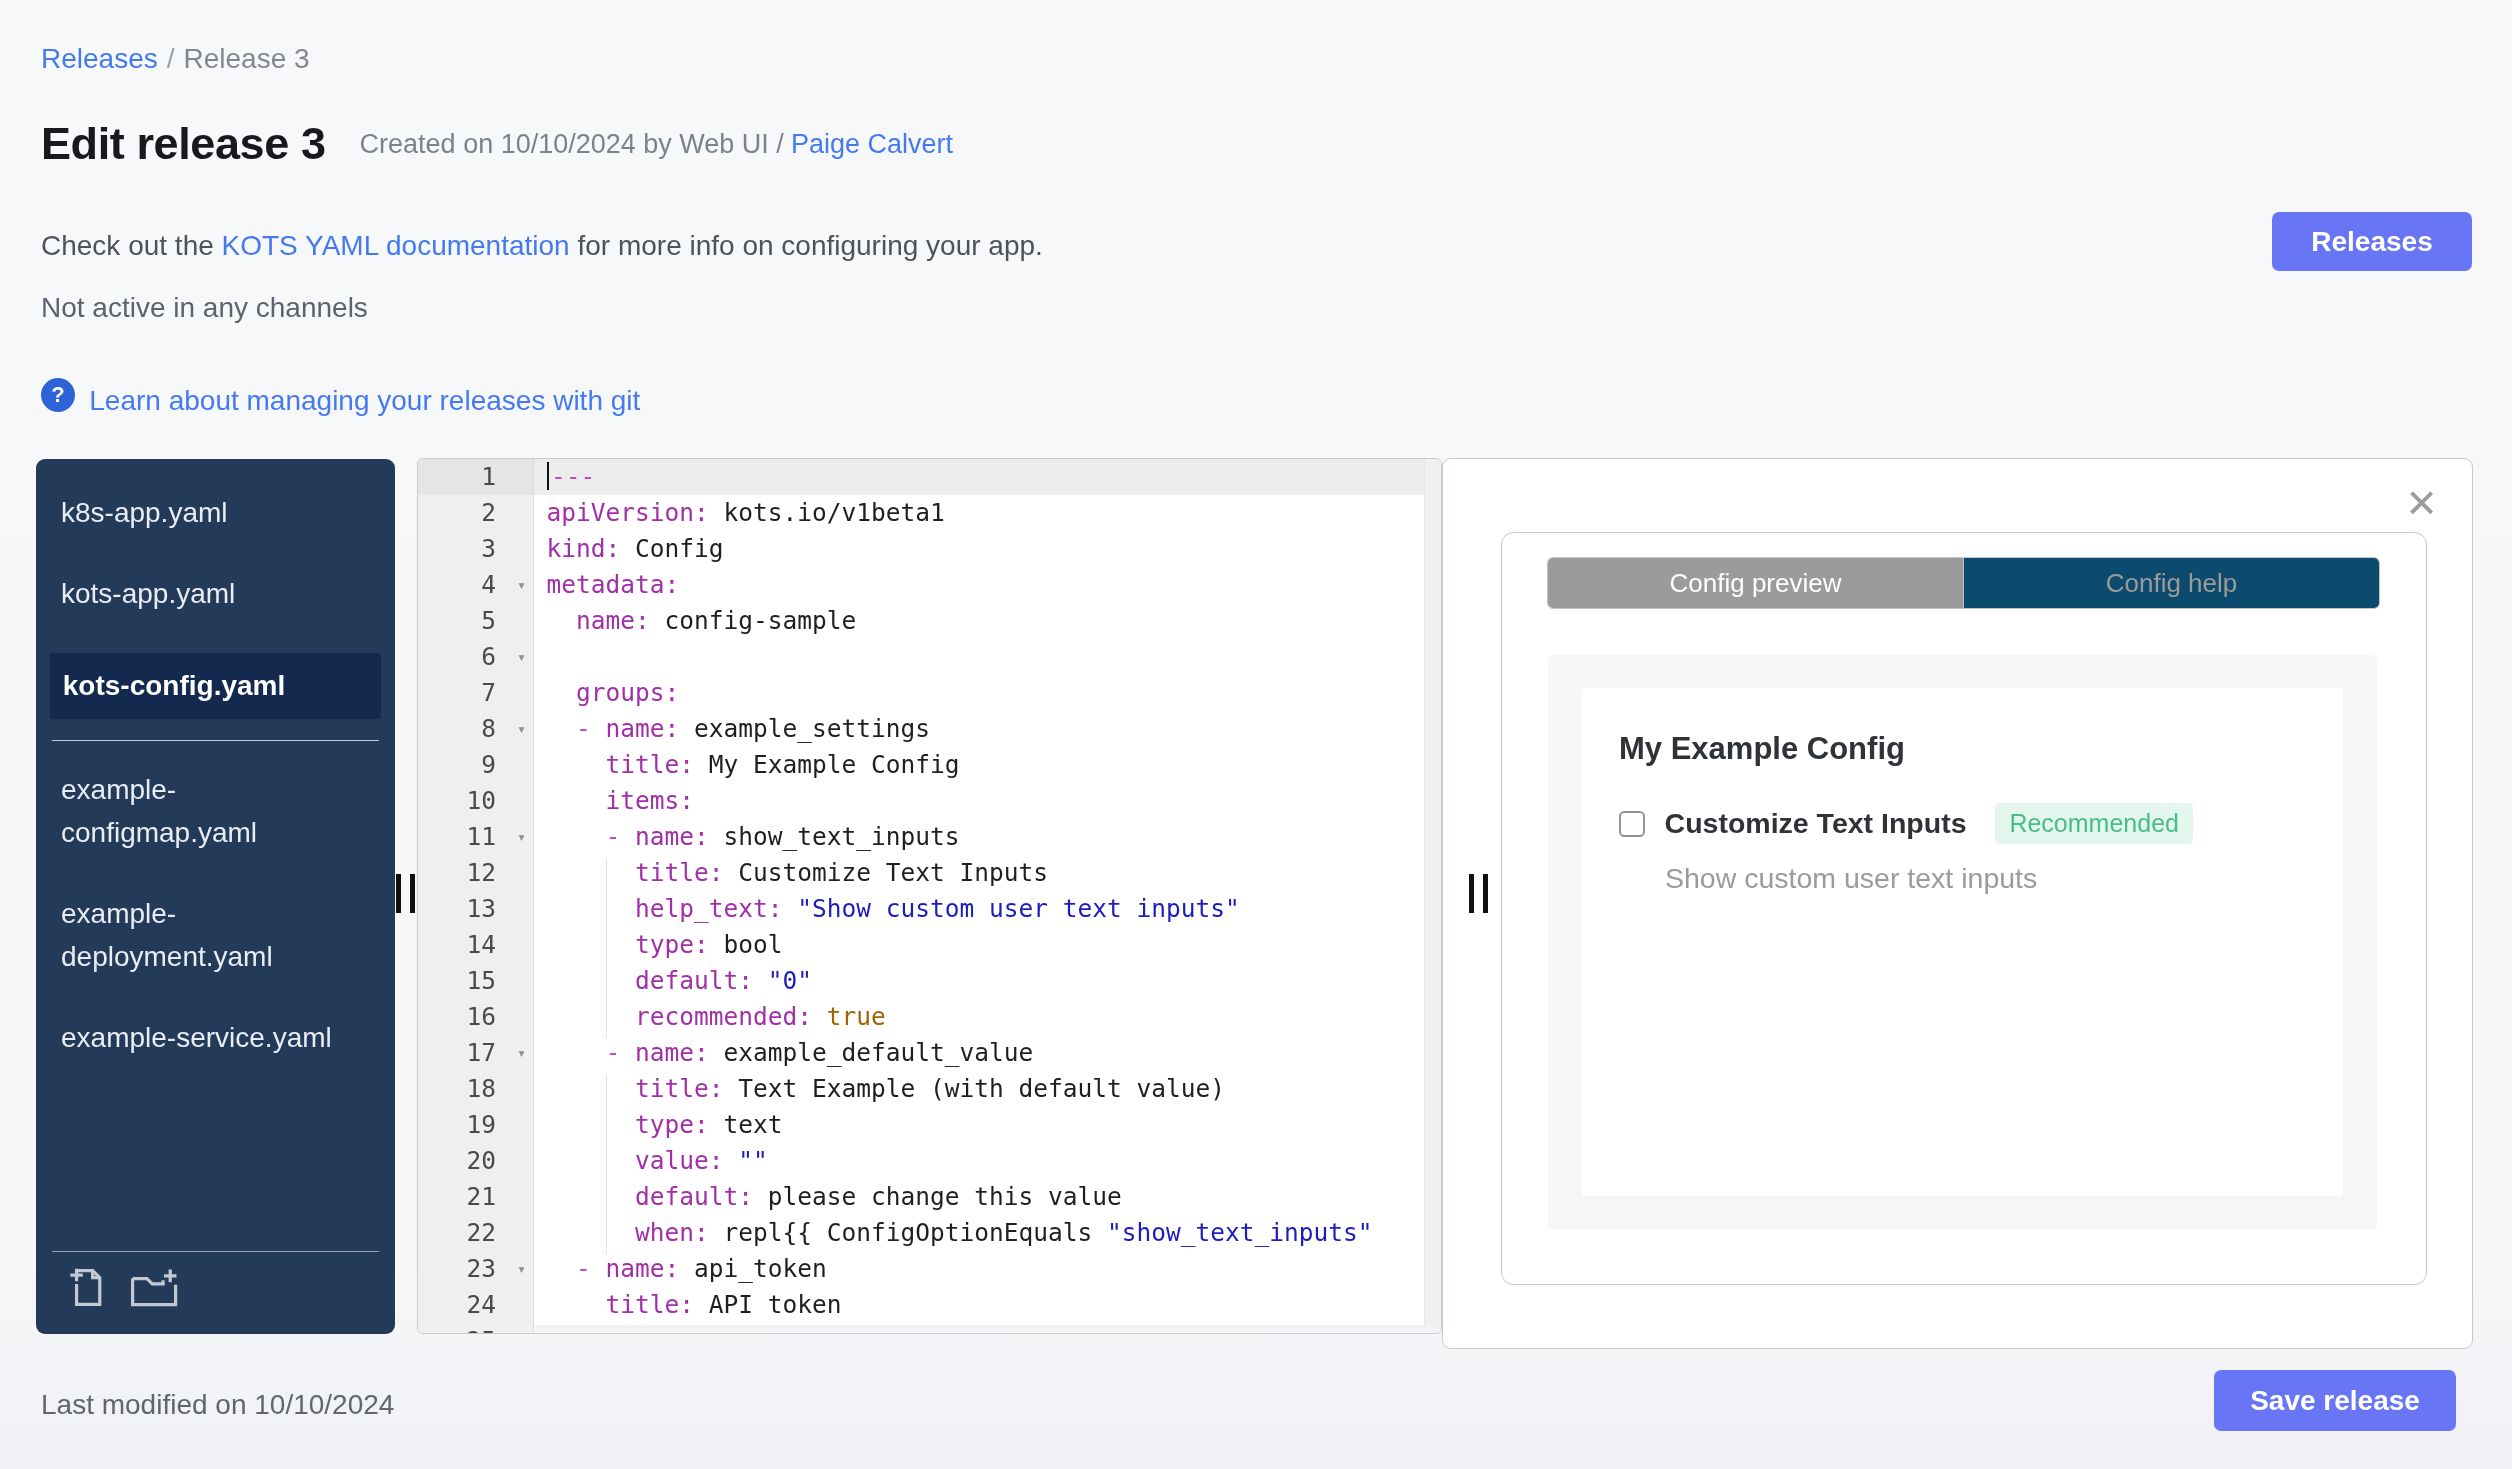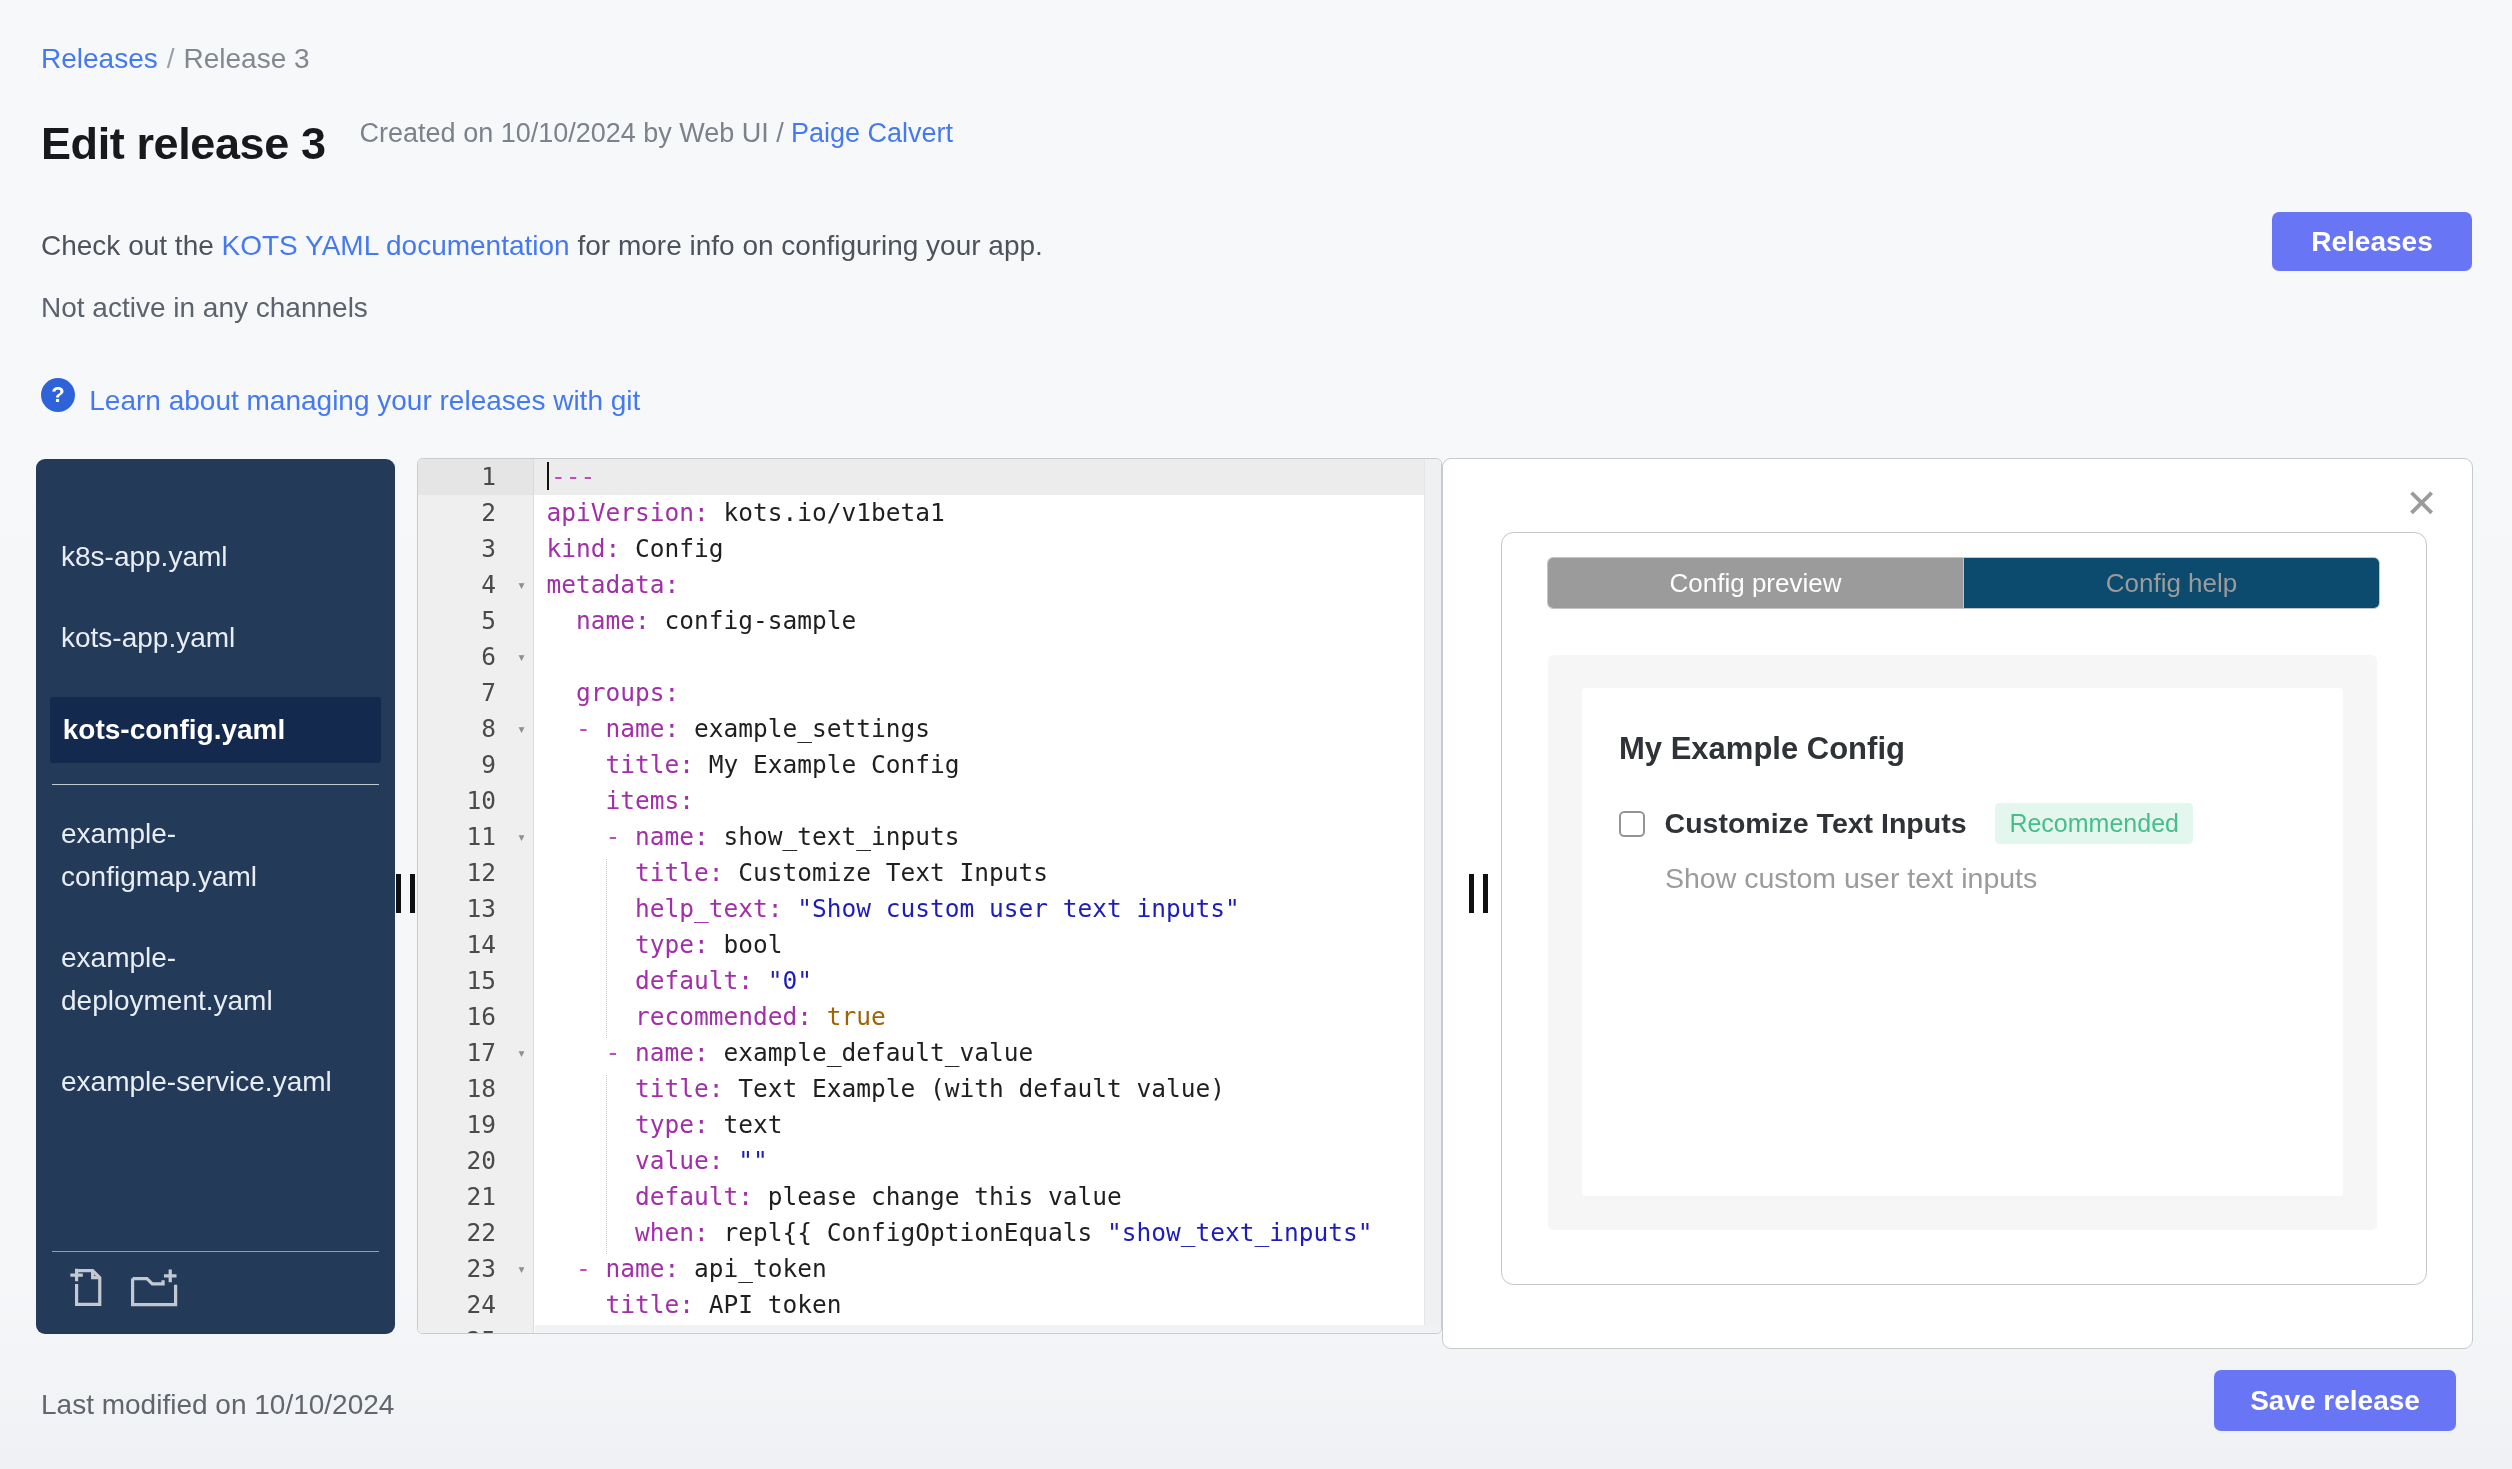--- a/index.html
+++ b/index.html
@@ -10,21 +10,21 @@
     font-family:"Liberation Sans", sans-serif;
     color:#32353b;
   }
   .link { color:#4579f0; cursor:pointer;margin-top:12px; }
 
   
   .breadcrumb { position:absolute; left:41px; top:43px; font-size:28px; }
   .crumb-sep { color:#9aa0a9; margin:0 9px; }
   .crumb-current { color:#83888f; }
 
-  .title-row { position:absolute; left:41px; top:118px; display:flex; align-items:flex-start; gap:34px; }
+  .title-row { position:absolute; left:41px; top:118px; display:flex; align-items:center; gap:34px; }
   .page-title { font-size:45px; font-weight:700; color:#17191d; letter-spacing:-0.4px; margin:0; }
   .created { font-size:27px; color:#7c828b; }
   .created .link { margin-left:7.1px; }
 
   .docs-line { position:absolute; left:41px; top:230px; font-size:28px; color:#4e535b; }
   .channel-status { position:absolute; left:41px; top:292px; font-size:28px; color:#5d636c; }
 
   .git-row { position:absolute; left:41px; top:373px; display:flex; align-items:center; gap:14.3px; font-size:28px; }
   .git-icon { width:34px; height:34px; border-radius:50%; background:#2e62d9; color:#fff;
     font-size:22px; font-weight:700; display:flex; align-items:center; justify-content:center; flex:none; }
@@ -32,21 +32,21 @@
   .btn { background:#6875f5; color:#fff; font-weight:700; font-size:28px; border:none;
     border-radius:7.1px; display:flex; align-items:center; justify-content:center; cursor:pointer;
     font-family:"Liberation Sans", sans-serif; }
   .promote-btn { position:absolute; left:2272px; top:212px; width:200px; height:59px; }
   .save-btn { position:absolute; left:2214px; top:1370px; width:242px; height:61px; }
   .last-modified { position:absolute; left:41px; top:1389px; font-size:28px; color:#61666e; }
 
   
   .sidebar { position:absolute; left:36px; top:459px; width:359px; height:875px;
     background:#243a59; border-radius:9px; color:#eef2f7; font-size:28px; }
-  .file-list-top { padding:32px 0 0 0;margin-top:44px; }
+  .file-list-top { padding:32px 0 0 0; }
   .file-item { padding:0 50px 0 25px; margin-bottom:38px; line-height:43px; cursor:pointer;
     overflow-wrap:break-word; color:#e8edf4; }
   .file-item.selected { background:#13294e; margin:0 14.3px 21.4px 14.3px; padding:17px 10.7px 17px 12.5px;
     font-weight:700; color:#fff; border-radius:2.7px; line-height:32px; }
   .side-divider { border-top:0.9px solid #c2c9d2; margin:21.4px 16px 27px 16px; }
   .sidebar-footer { position:absolute; left:16px; right:16px; bottom:0; border-top:0.9px solid #93a0b0;
     padding:14.3px 0 18px 12.5px; display:flex; gap:23px; align-items:center; }
   .side-icon { cursor:pointer; display:block; }
 
   

